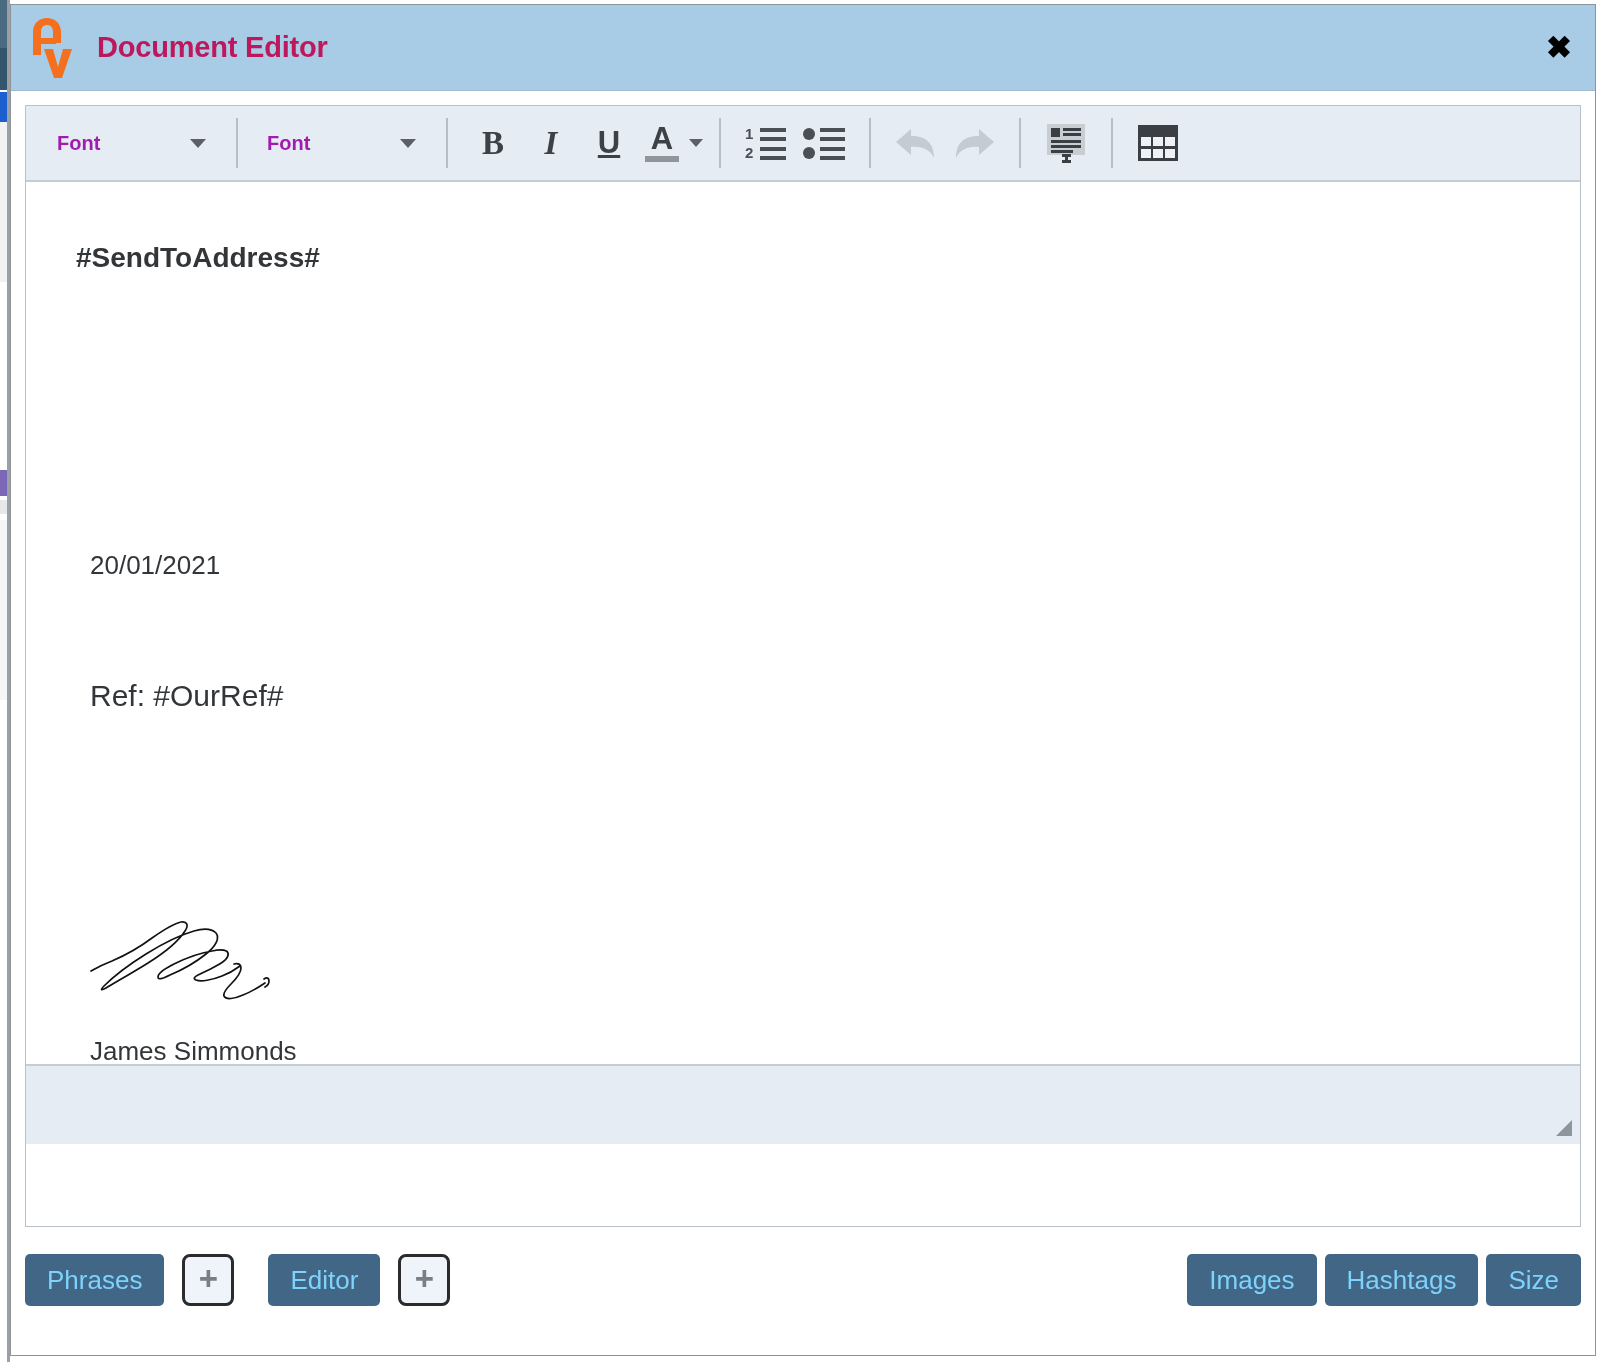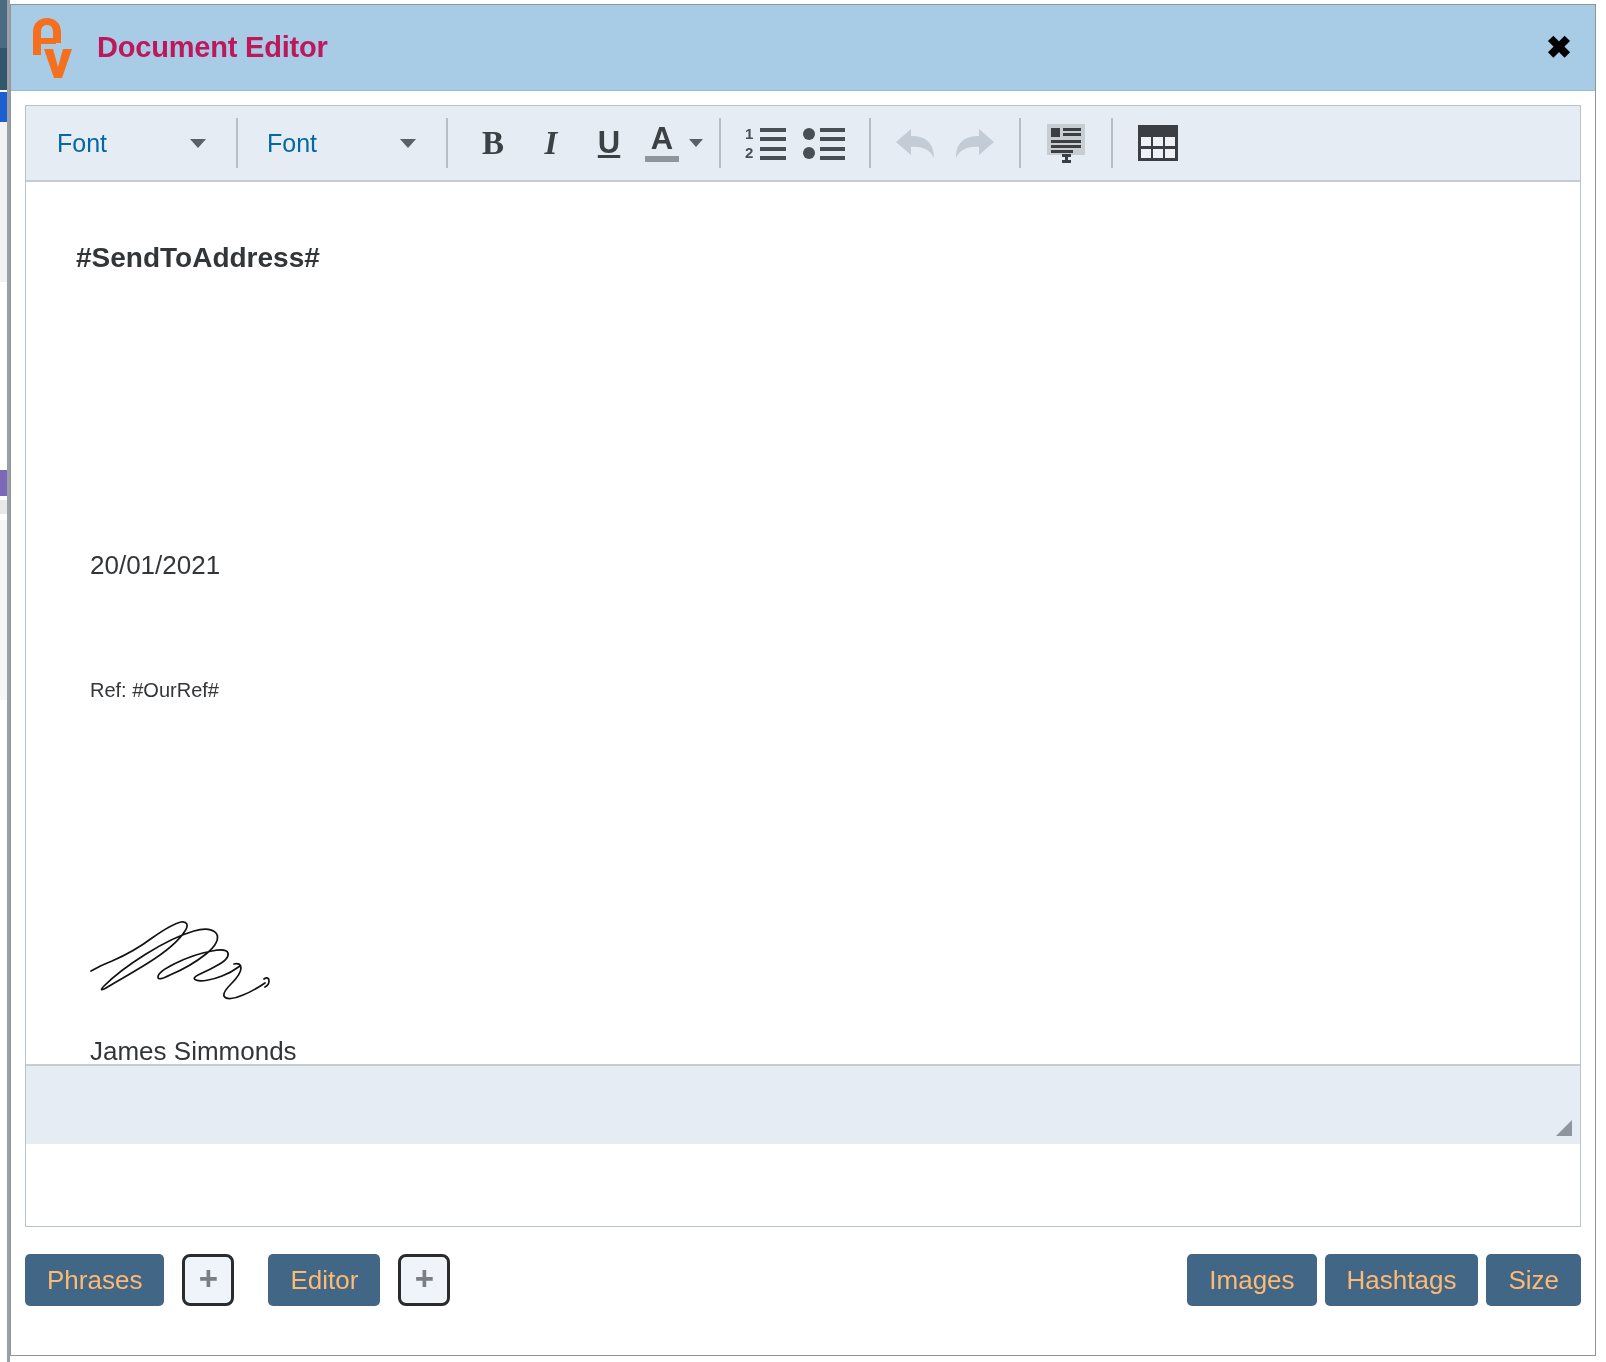--- a/index.html
+++ b/index.html
@@ -120,23 +120,24 @@
   }
   .dropdown {
     display: flex;
     align-items: center;
     height: 44px;
     width: 176px;
     cursor: pointer;
   }
   .dropdown .dd-label {
     flex: 1;
-    font-size: 25px;
-    color: #0369a1;
+    font-size: 20px;
+    color: #a21caf;
     padding-left: 13px;
+    font-weight: bold;
   }
   .caret {
     width: 0; height: 0;
     border-left: 8px solid transparent;
     border-right: 8px solid transparent;
     border-top: 9px solid #5a6066;
     margin-right: 14px;
   }
   .sep {
     width: 2px;
@@ -208,21 +209,21 @@
   }
   .p-date {
     font-size: 26px;
     color: #333639;
     margin: 0;
     position: absolute;
     left: 64px;
     top: 368px;
   }
   .p-ref {
-    font-size: 20px;
+    font-size: 30px;
     color: #333639;
     margin: 0;
     position: absolute;
     left: 64px;
     top: 497px;
   }
   .sig-block {
     position: absolute;
     left: 62px;
     top: 727px;
@@ -260,21 +261,21 @@
     position: absolute;
     left: 14px;
     right: 14px;
     top: 1248px;
     height: 54px;
     display: flex;
     align-items: center;
   }
   .btn {
     background: #426685;
-    color: #fdba74;
+    color: #7dd3fc;
     font-size: 26px;
     border: none;
     border-radius: 5px;
     height: 52px;
     padding: 0 22px;
     cursor: pointer;
     font-family: "Liberation Sans", sans-serif;
     line-height: 1;
     display: flex;
     align-items: center;

